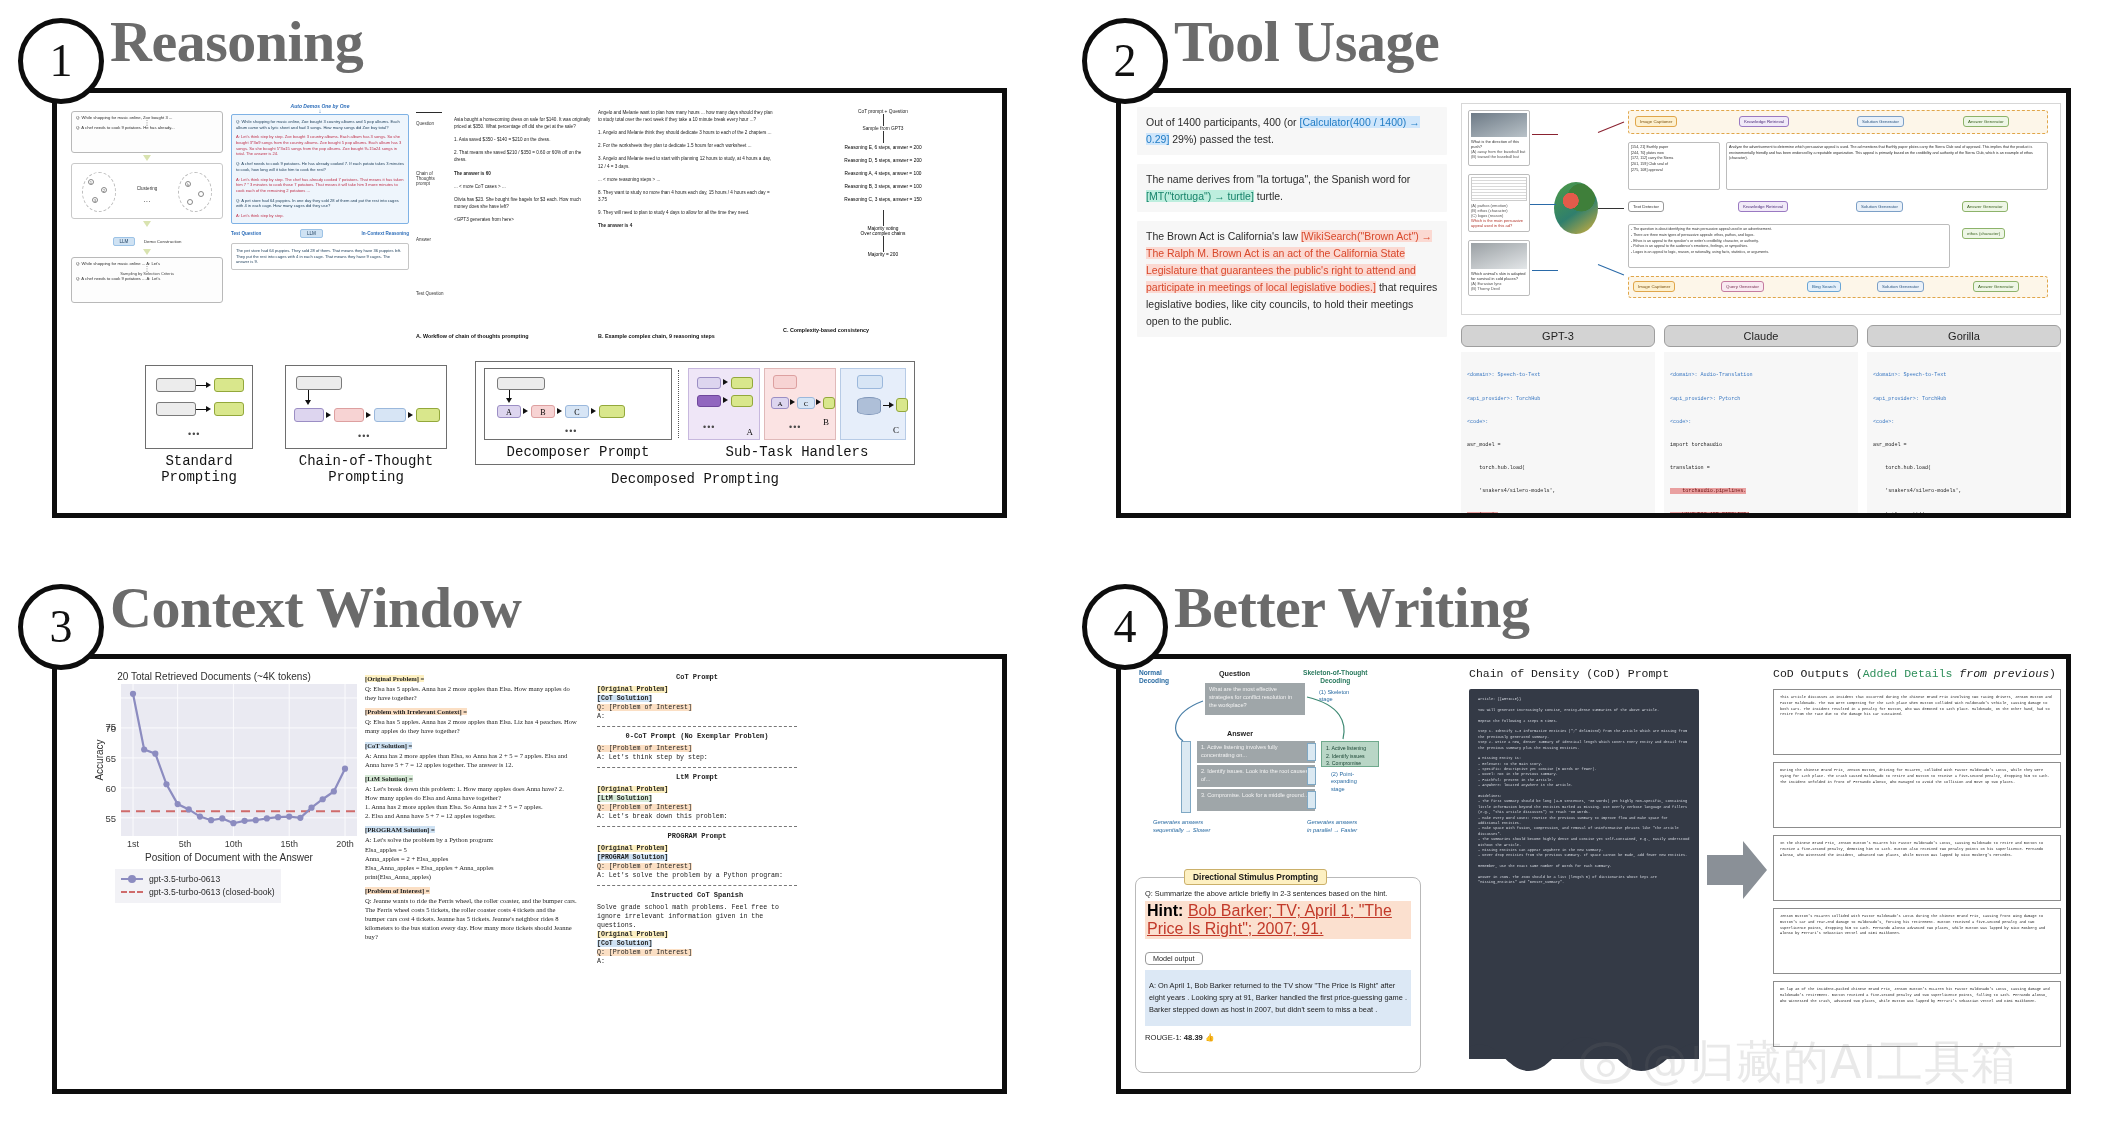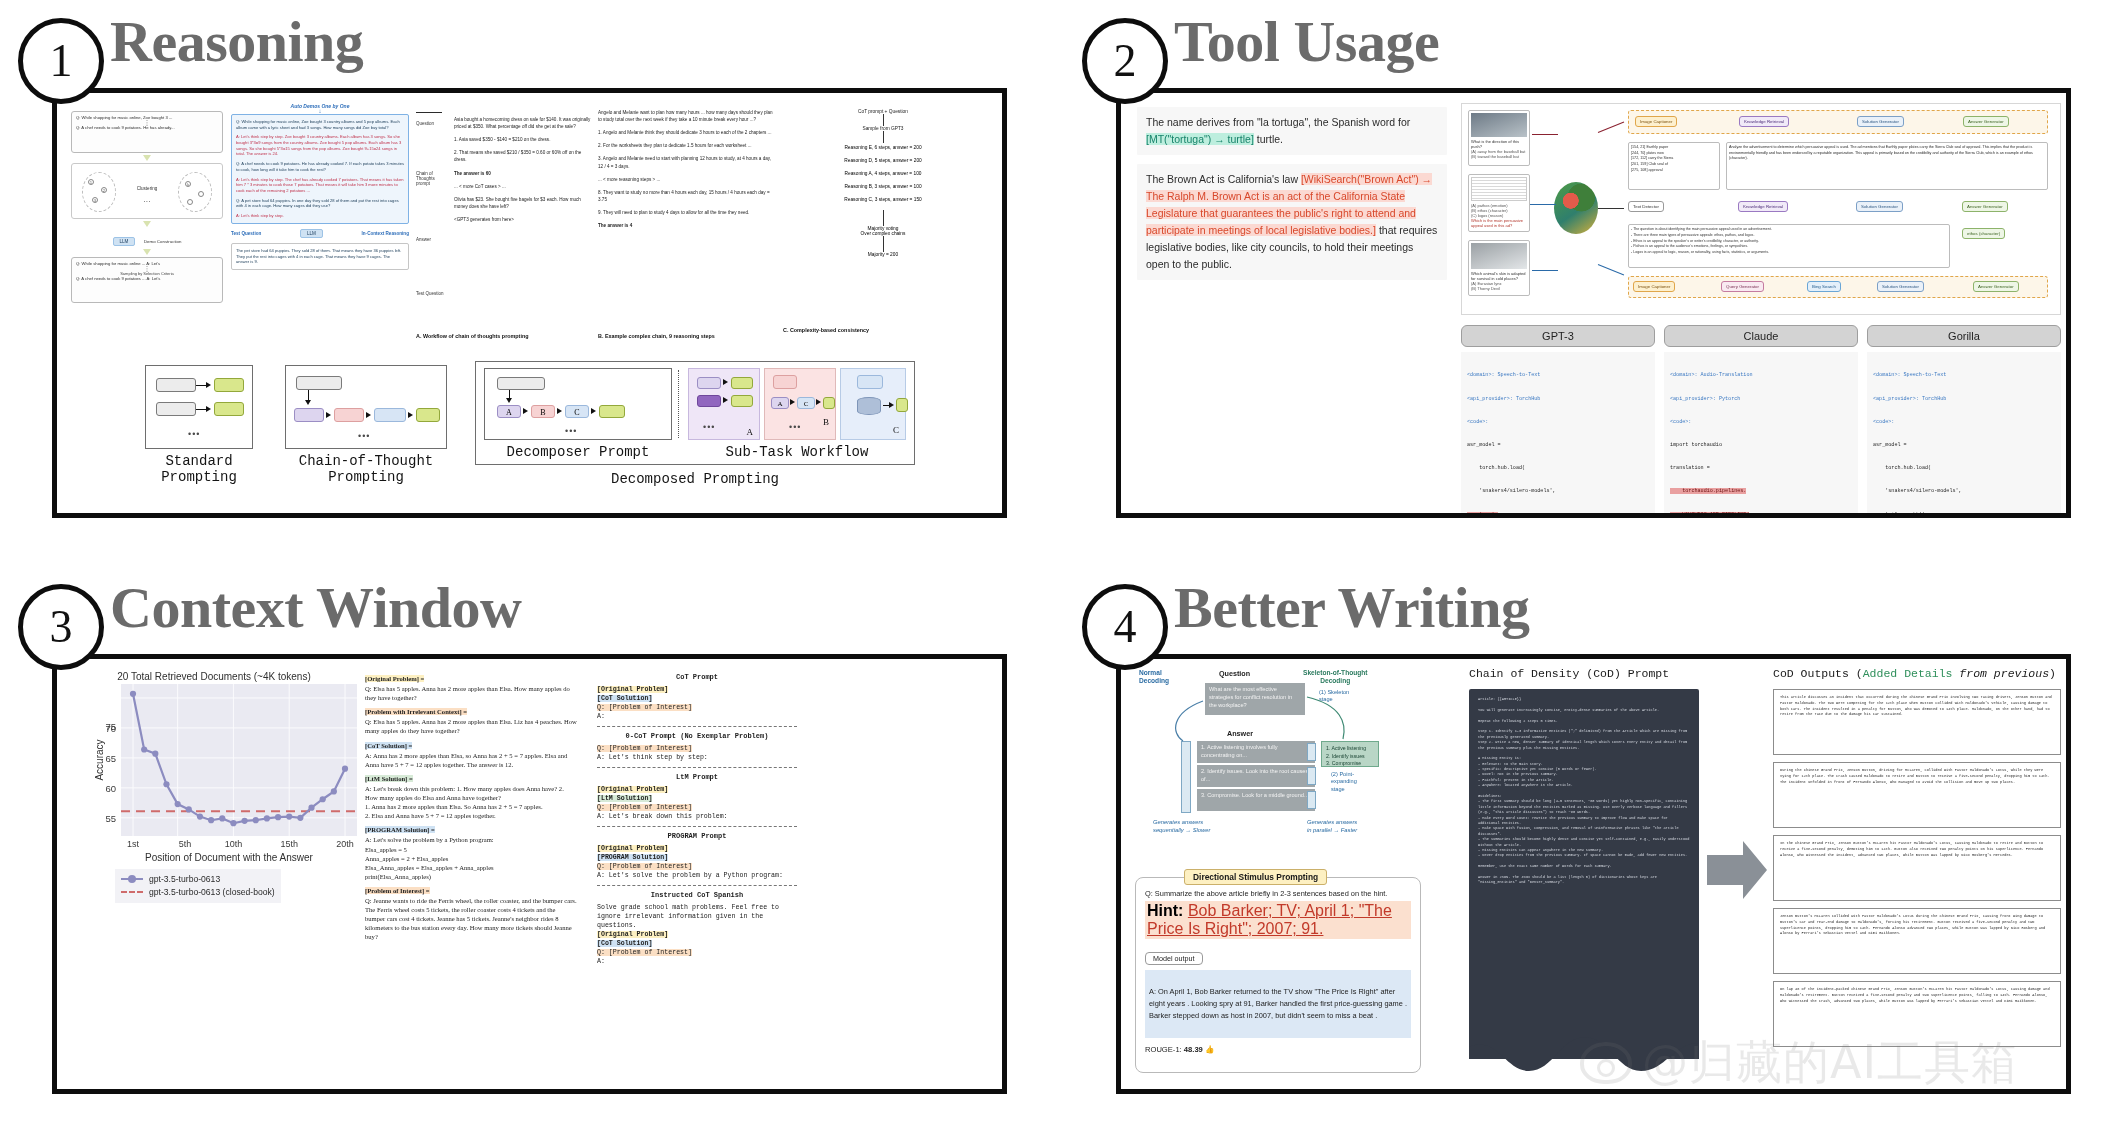--- a/index.html
+++ b/index.html
@@ -163,21 +163,21 @@
   .sot-note { position: absolute; font-size: 5.8px; font-style: italic; color: #2b6ca3; line-height: 1.3; }
 
   .dsp { position: absolute; left: 14px; top: 218px; width: 286px; height: 196px;
          border: 0.9px solid #b9b9b9; border-radius: 8px; background: #fff; padding: 10px 9px 6px; }
   .dsp-badge { position: absolute; left: 48px; top: -9px; background: #fdf0c2; border: 0.9px solid #cbb06a;
                border-radius: 3px; font-size: 8.4px; font-weight: bold; color: #191919; padding: 2px 8px; }
   .dsp-t { font-size: 7.4px; line-height: 1.55; color: #1d1d1d; }
   .hint { background: #fbe0cf; padding: 1px 2px; display: block; margin-top: 2px; }
   .u-red { color: #c23a2a; text-decoration: underline; }
   .mo-badge { display: inline-block; border: 0.9px solid #9a9a9a; border-radius: 4px; font-size: 7.2px; padding: 1px 7px; color: #1d1d1d; background:#fff; }
-  .mo-body { background: #dce8f5; padding: 16px 4px; font-size: 7.4px; line-height: 1.6; color: #1d1d1d; margin-top: 5px; }
+  .mo-body { background: #dce8f5; padding: 10px 4px; font-size: 7.4px; line-height: 1.6; color: #1d1d1d; margin-top: 5px; }
 
   .cod-h { position: absolute; font-family: "Liberation Mono", monospace; font-size: 11.5px; color: #1a1a1a; }
   .codprompt { position: absolute; left: 348px; top: 30px; width: 230px; height: 370px;
                background: #343a46; color: #d7dbe3; font-family: "Liberation Mono", monospace;
                font-size: 3.6px; line-height: 1.5; padding: 8px 9px; white-space: pre-wrap; overflow: hidden;
                border-radius: 2px 2px 0 0; }
   .cod-scallop { position: absolute; left: 348px; top: 366px; width: 230px; height: 46px; }
   .bigarrow { position: absolute; left: 586px; top: 182px; width: 60px; height: 58px; }
   .codouts { position: absolute; left: 652px; top: 30px; width: 288px; }
   .codbox { border: 0.9px solid #8c8c8c; background: #fff; padding: 5px 6px; margin-bottom: 7px;
@@ -389,35 +389,36 @@
           <div class="pbox" style="left:364px; top:6px; width:66px; height:72px; background:#e6eefa; border-color:#b7cbe6;">
             <div class="nodeblue" style="position:absolute; left:16px; top:6px; width:26px; height:14px;"></div>
             <div style="position:absolute; left:16px; top:28px; width:24px; height:18px; background:#aebfd8; border:0.9px solid #7e95b8; border-radius:50% / 22%;"></div>
             <div class="hline" style="left:42px; top:36px; width:8px;"></div>
             <div class="arw" style="left:48px; top:33px;"></div>
             <div class="nodegreen" style="position:absolute; left:55px; top:29px; width:12px; height:14px;"></div>
             <div style="position:absolute; right:6px; bottom:4px; font-family:'Liberation Serif',serif; font-size:9px; color:#111;">C</div>
           </div>
 
           <div class="pcap" style="left:8px; top:82px; width:188px;">Decomposer Prompt</div>
-          <div class="pcap" style="left:212px; top:82px; width:218px;">Sub-Task Workflow</div>
+          <div class="pcap" style="left:212px; top:82px; width:218px;">Sub-Task Handlers</div>
         </div>
         <div class="pcap" style="left:330px; top:106px; width:440px;">Decomposed Prompting</div>
       </div>
     </div>
   </div>
 
   <div class="quadrant" id="q2">
     <div class="qhead">
       <div class="badge">2</div>
       <div class="qtitle">Tool Usage</div>
     </div>
     <div class="panel">
 
       <div class="toolcol">
+        <div class="toolpara"><span>Out of 1400 participants, 400 (or </span><span class="hl-blue">[Calculator(400 / 1400) → 0.29]</span><span> 29%) passed the test.</span></div>
         <div class="toolpara"><span>The name derives from "la tortuga", the Spanish word for </span><span class="hl-green">[MT("tortuga") → turtle]</span><span> turtle.</span></div>
         <div class="toolpara"><span>The Brown Act is California's law </span><span class="hl-red">[WikiSearch("Brown Act") → The Ralph M. Brown Act is an act of the California State Legislature that guarantees the public's right to attend and participate in meetings of local legislative bodies.]</span><span> that requires legislative bodies, like city councils, to hold their meetings open to the public.</span></div>
       </div>
 
       <div class="mindmap">
         <div class="mm-card" style="left:6px; top:6px; width:62px; height:56px;">
           <div class="mm-img" style="height:24px; background:linear-gradient(160deg,#6d7a86,#b9c2c8);"></div>
           <div style="margin-top:2px;">What is the direction of this push?</div>
           <div style="white-space:pre-line; color:#555;">(A) away from the baseball bat
 (B) toward the baseball bat</div>

